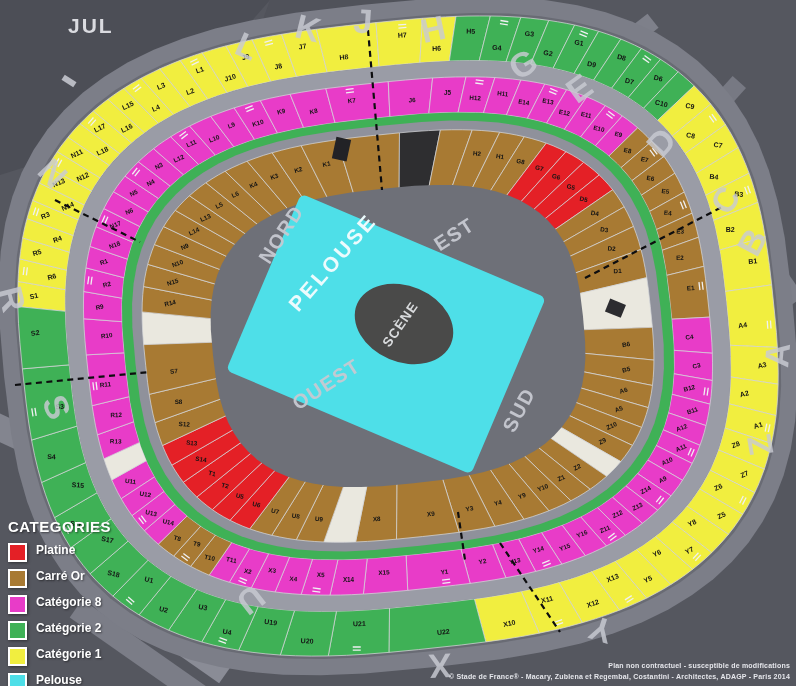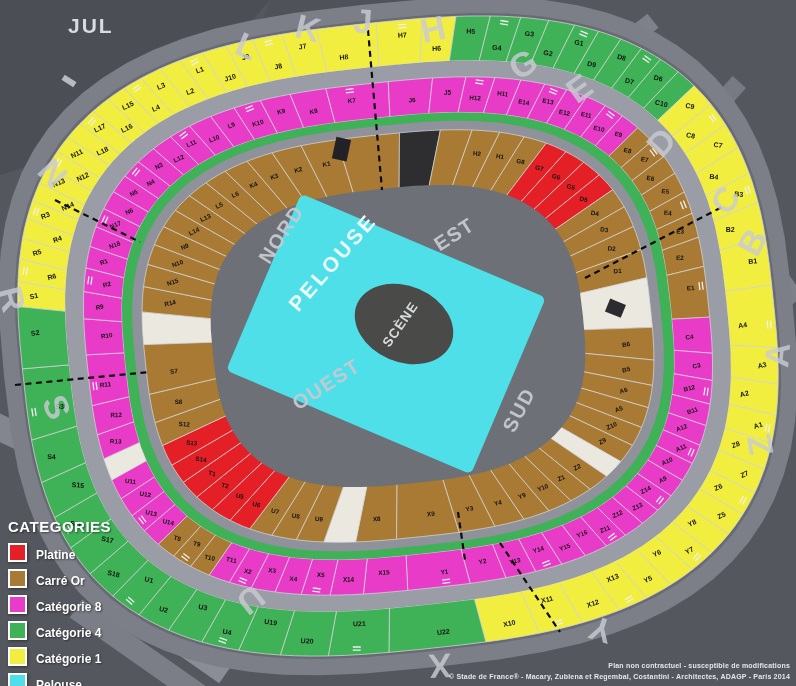--- a/index.html
+++ b/index.html
@@ -10,21 +10,21 @@
   .sec-label{font-weight:bold;fill:#141414;}
   .gate{font-size:34px;font-weight:bold;fill:#c9cbd3;opacity:.82;}
   .stand{font-size:20px;font-weight:bold;fill:#c7c9d1;letter-spacing:1.5px;opacity:.95;}
   .pel{font-size:21px;font-weight:bold;fill:#ecfbfd;letter-spacing:3px;}
   .scn{font-size:13.5px;font-weight:bold;fill:#d8dadc;letter-spacing:1px;}
   .jul{position:absolute;left:68px;top:14px;font-size:21px;font-weight:bold;
        color:#dadbe0;letter-spacing:2px;}
   .legend{position:absolute;left:8px;top:518px;color:#ffffff;}
   .lg-title{font-size:15px;font-weight:bold;letter-spacing:.5px;margin-bottom:8px;
             text-shadow:1px 1px 2px rgba(0,0,0,.5);}
-  .lg-item{display:flex;align-items:flex-end;margin-bottom:7px;}
+  .lg-item{display:flex;align-items:flex-start;margin-bottom:7px;}
   .lg-sw{width:15px;height:15px;border:2px solid #ffffff;box-shadow:1px 1px 3px rgba(0,0,0,.45);
          flex:0 0 auto;}
   .lg-lab{font-size:12px;font-weight:bold;margin-left:9px;text-shadow:1px 1px 2px rgba(0,0,0,.5);}
   .footer{position:absolute;right:6px;bottom:4px;text-align:right;color:#e6e7ec;
           font-size:7px;line-height:1.6;font-weight:bold;letter-spacing:.2px;}
 </style>
 </head>
 <body>
 
 <div class="stage">
@@ -571,21 +571,21 @@
         <div class="lg-item">
           <div class="lg-sw" style="background: rgb(168, 122, 51);"></div>
           <div class="lg-lab">Carré Or</div>
         </div>
         <div class="lg-item">
           <div class="lg-sw" style="background: rgb(232, 60, 200);"></div>
           <div class="lg-lab">Catégorie 8</div>
         </div>
         <div class="lg-item">
           <div class="lg-sw" style="background: rgb(63, 177, 86);"></div>
-          <div class="lg-lab">Catégorie 4</div>
+          <div class="lg-lab">Catégorie 2</div>
         </div>
         <div class="lg-item">
           <div class="lg-sw" style="background: rgb(241, 238, 63);"></div>
           <div class="lg-lab">Catégorie 1</div>
         </div>
         <div class="lg-item">
           <div class="lg-sw" style="background: rgb(78, 223, 232);"></div>
           <div class="lg-lab">Pelouse</div>
         </div>
       </div>

